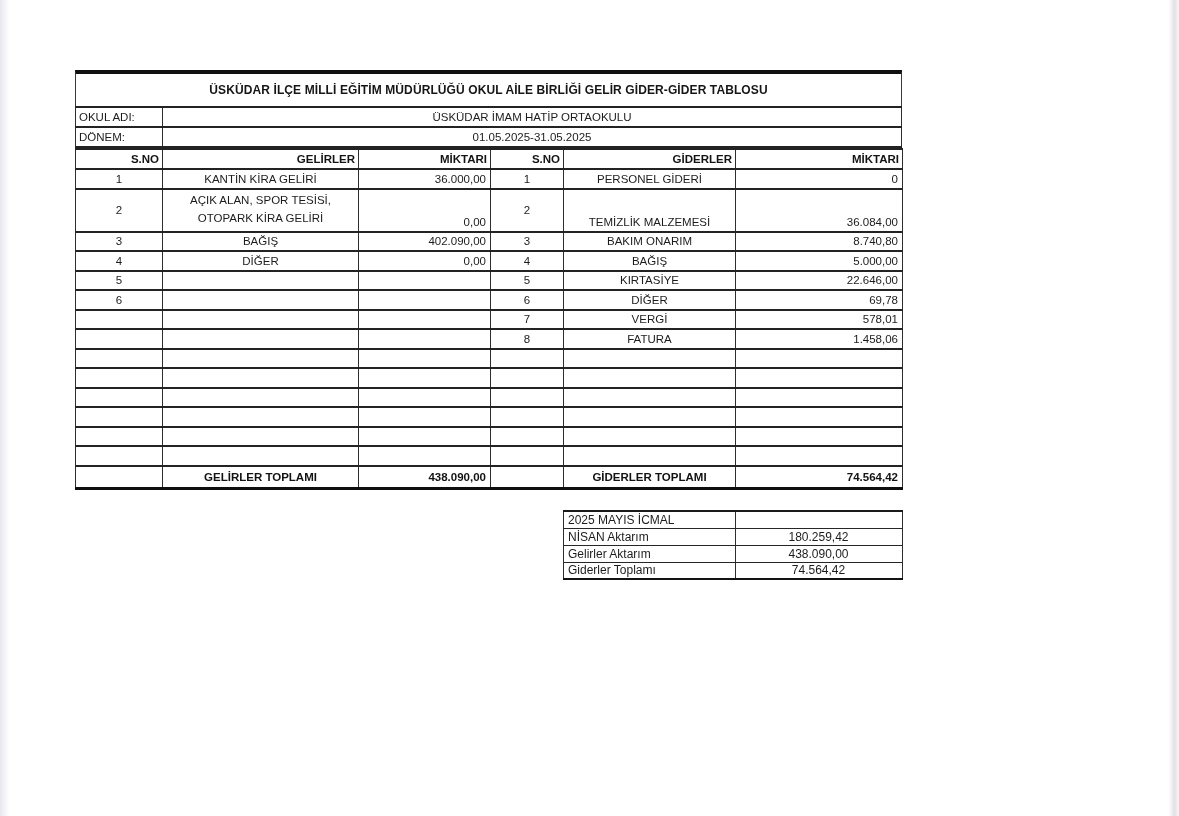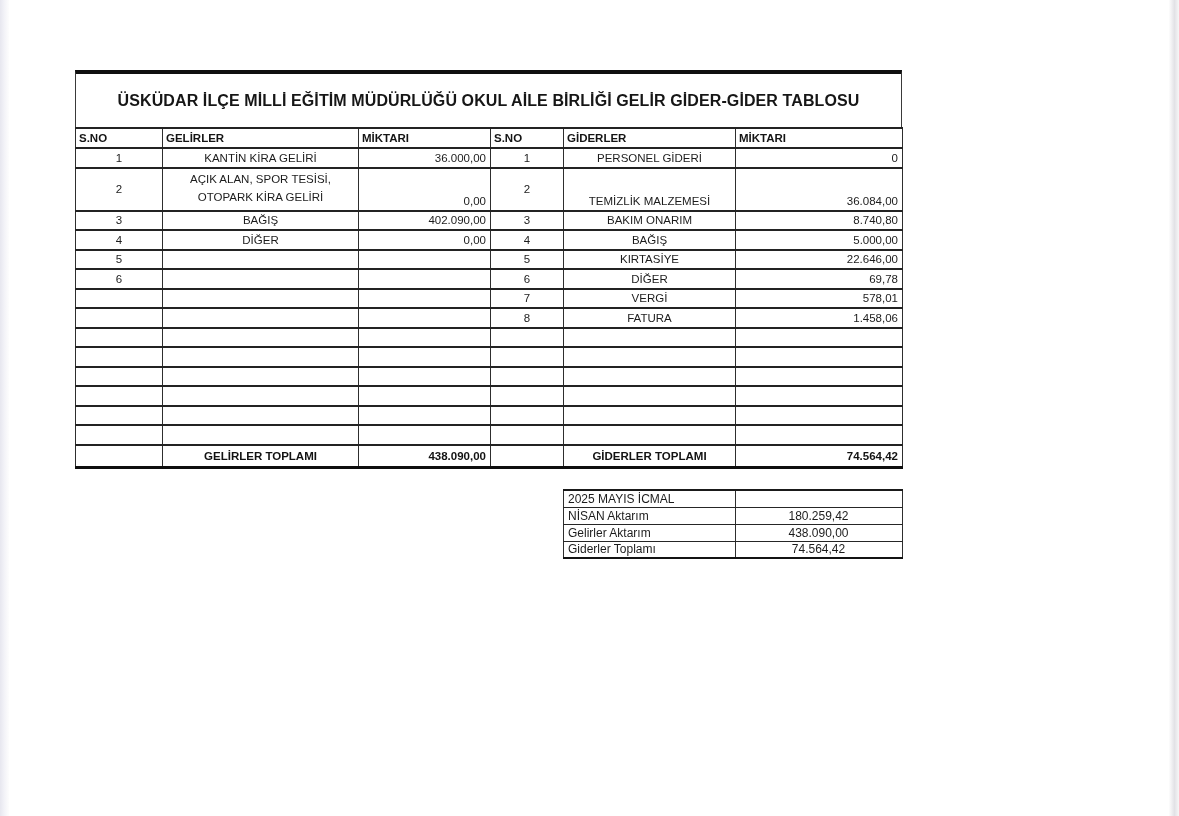--- a/index.html
+++ b/index.html
@@ -19,26 +19,26 @@
     background: linear-gradient(to right, #e7e7ef 0%, #f2f2f7 45%, #fdfdfd 100%);
   }
   .edge-right {
     position: absolute; right: 0; top: 0; width: 10px; height: 816px;
     background: linear-gradient(to right, #fdfdfd 0%, #e2e2e6 55%, #f7f7f7 100%);
   }
 
   .sheet { position: absolute; left: 75px; top: 70px; width: 827px; }
 
   .titlebox {
-    height: 57px; width: 100%;
+    height: 36px; width: 100%;
     border-top: 4px solid #101010;
     border-left: 1.5px solid #3a3a3a;
     border-right: 1.5px solid #3a3a3a;
     display: flex; align-items: center; justify-content: center;
-    font-weight: bold; font-size: 16px; letter-spacing: 0.1px;
+    font-weight: bold; font-size: 12px; letter-spacing: 0.1px;
     color: #161616;
   }
 
   table { border-collapse: collapse; table-layout: fixed; width: 827px; }
 
   td, th {
     border-top: 2px solid #232323;
     border-bottom: 2px solid #232323;
     border-left: 1.5px solid #2e2e2e;
     border-right: 1.5px solid #2e2e2e;
@@ -48,21 +48,21 @@
     white-space: nowrap;
   }
 
   
   .info-table td { height: 20px; }
   .info-table .lbl { text-align: left; }
   .info-table .val { text-align: center; }
 
   
   .main-table th {
-    height: 20px; text-align: left; font-weight: bold; color: #141414;
+    height: 20px; text-align: right; font-weight: bold; color: #141414;
   }
   .main-table td { height: 19.5px; vertical-align: middle; }
   .main-table .c-sno { text-align: center; padding: 0 1px; }
   .main-table .c-label { text-align: center; }
   .main-table .c-amt { text-align: right; padding-right: 4px; }
 
   .main-table tr.tall td { height: 43px; vertical-align: bottom; padding-bottom: 3px; }
   .main-table tr.tall td.c-sno { vertical-align: middle; padding-bottom: 0; }
   .main-table tr.tall td.c-prewrap {
     vertical-align: middle; white-space: pre-line; line-height: 1.55; padding-bottom: 0;
@@ -91,20 +91,36 @@
 </head>
 <body>
 
 <div class="edge-left"></div>
 <div class="edge-right"></div>
 
 <div class="sheet">
 
   <div class="titlebox">ÜSKÜDAR İLÇE MİLLİ EĞİTİM MÜDÜRLÜĞÜ OKUL AİLE BİRLİĞİ GELİR GİDER-GİDER TABLOSU</div>
 
+  <table class="info-table">
+    <colgroup>
+        <col style="width:87px">
+        <col>
+      </colgroup>
+    <tbody>
+        <tr>
+      <td class="lbl">OKUL ADI:</td>
+      <td class="val">ÜSKÜDAR İMAM HATİP ORTAOKULU</td>
+    </tr>
+    <tr>
+      <td class="lbl">DÖNEM:</td>
+      <td class="val">01.05.2025-31.05.2025</td>
+    </tr>
+  </tbody>
+    </table>
 
   <table class="main-table">
     <colgroup>
       <col style="width:87px">
         <col style="width:196px">
         <col style="width:132px">
       <col style="width:73px">
         <col style="width:172px">
         <col style="width:167px">
     </colgroup>

